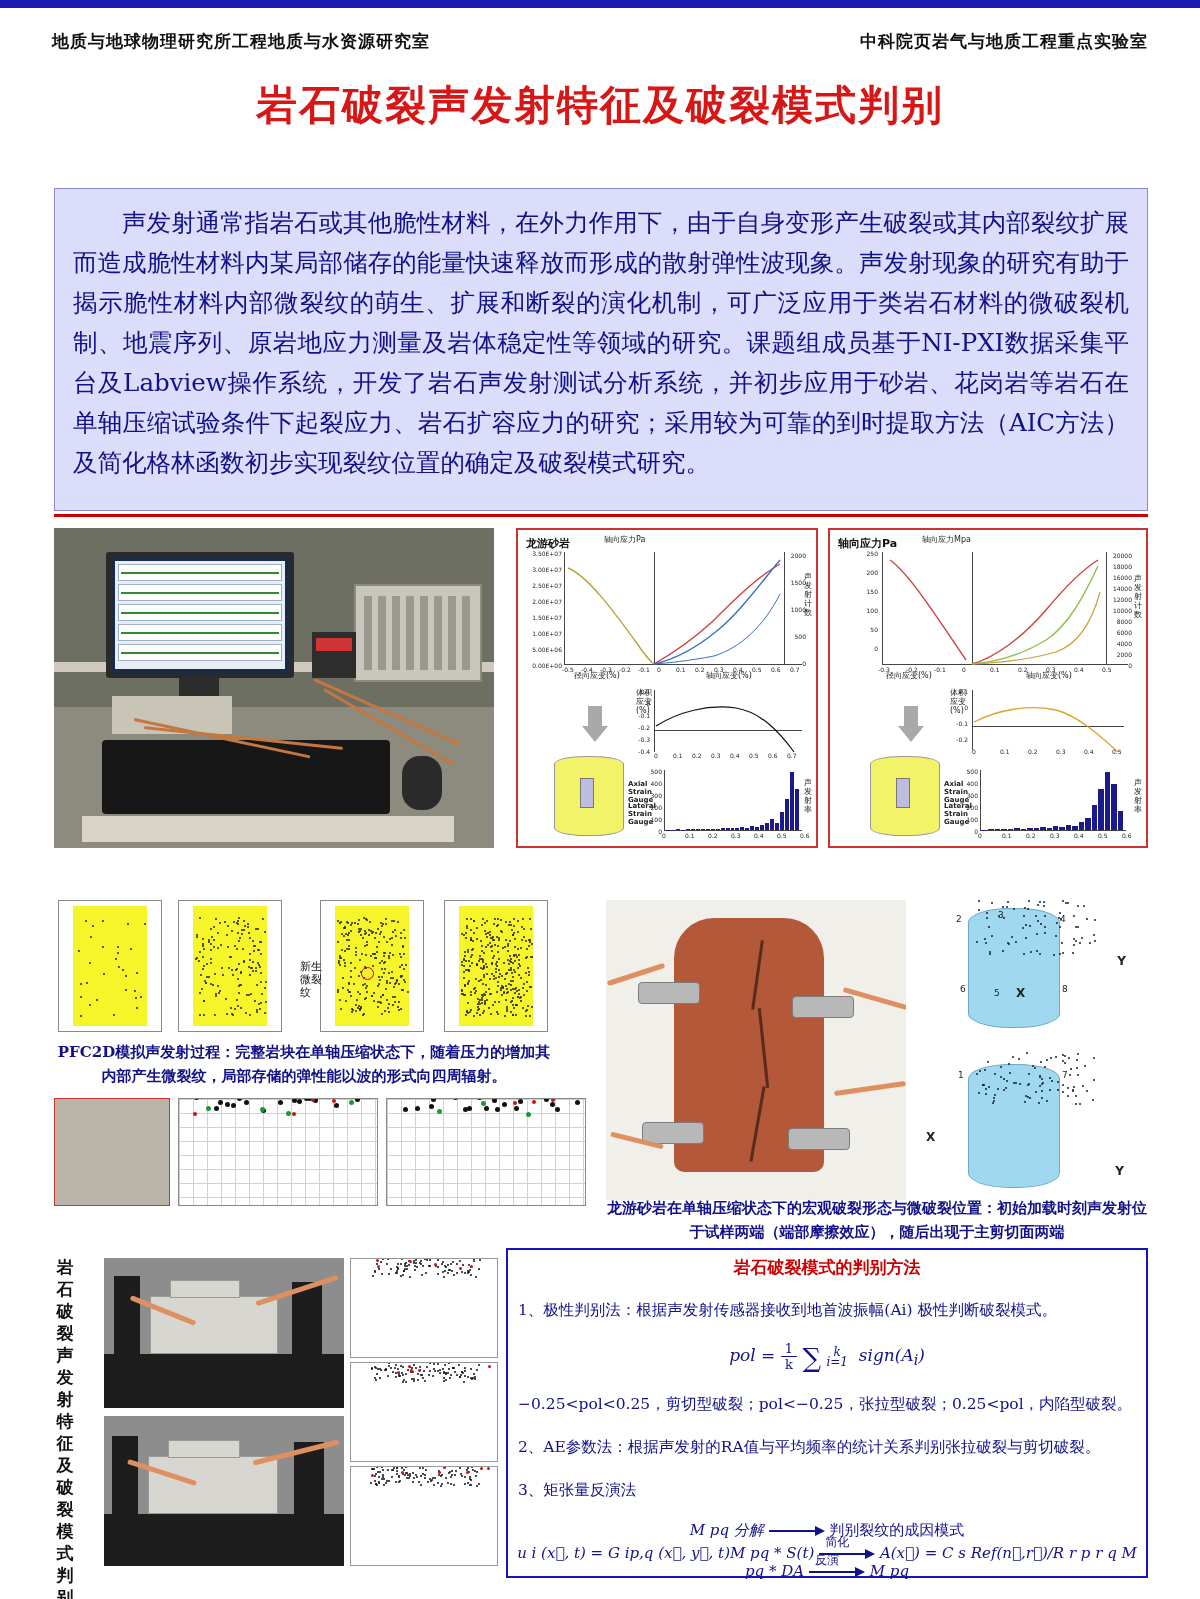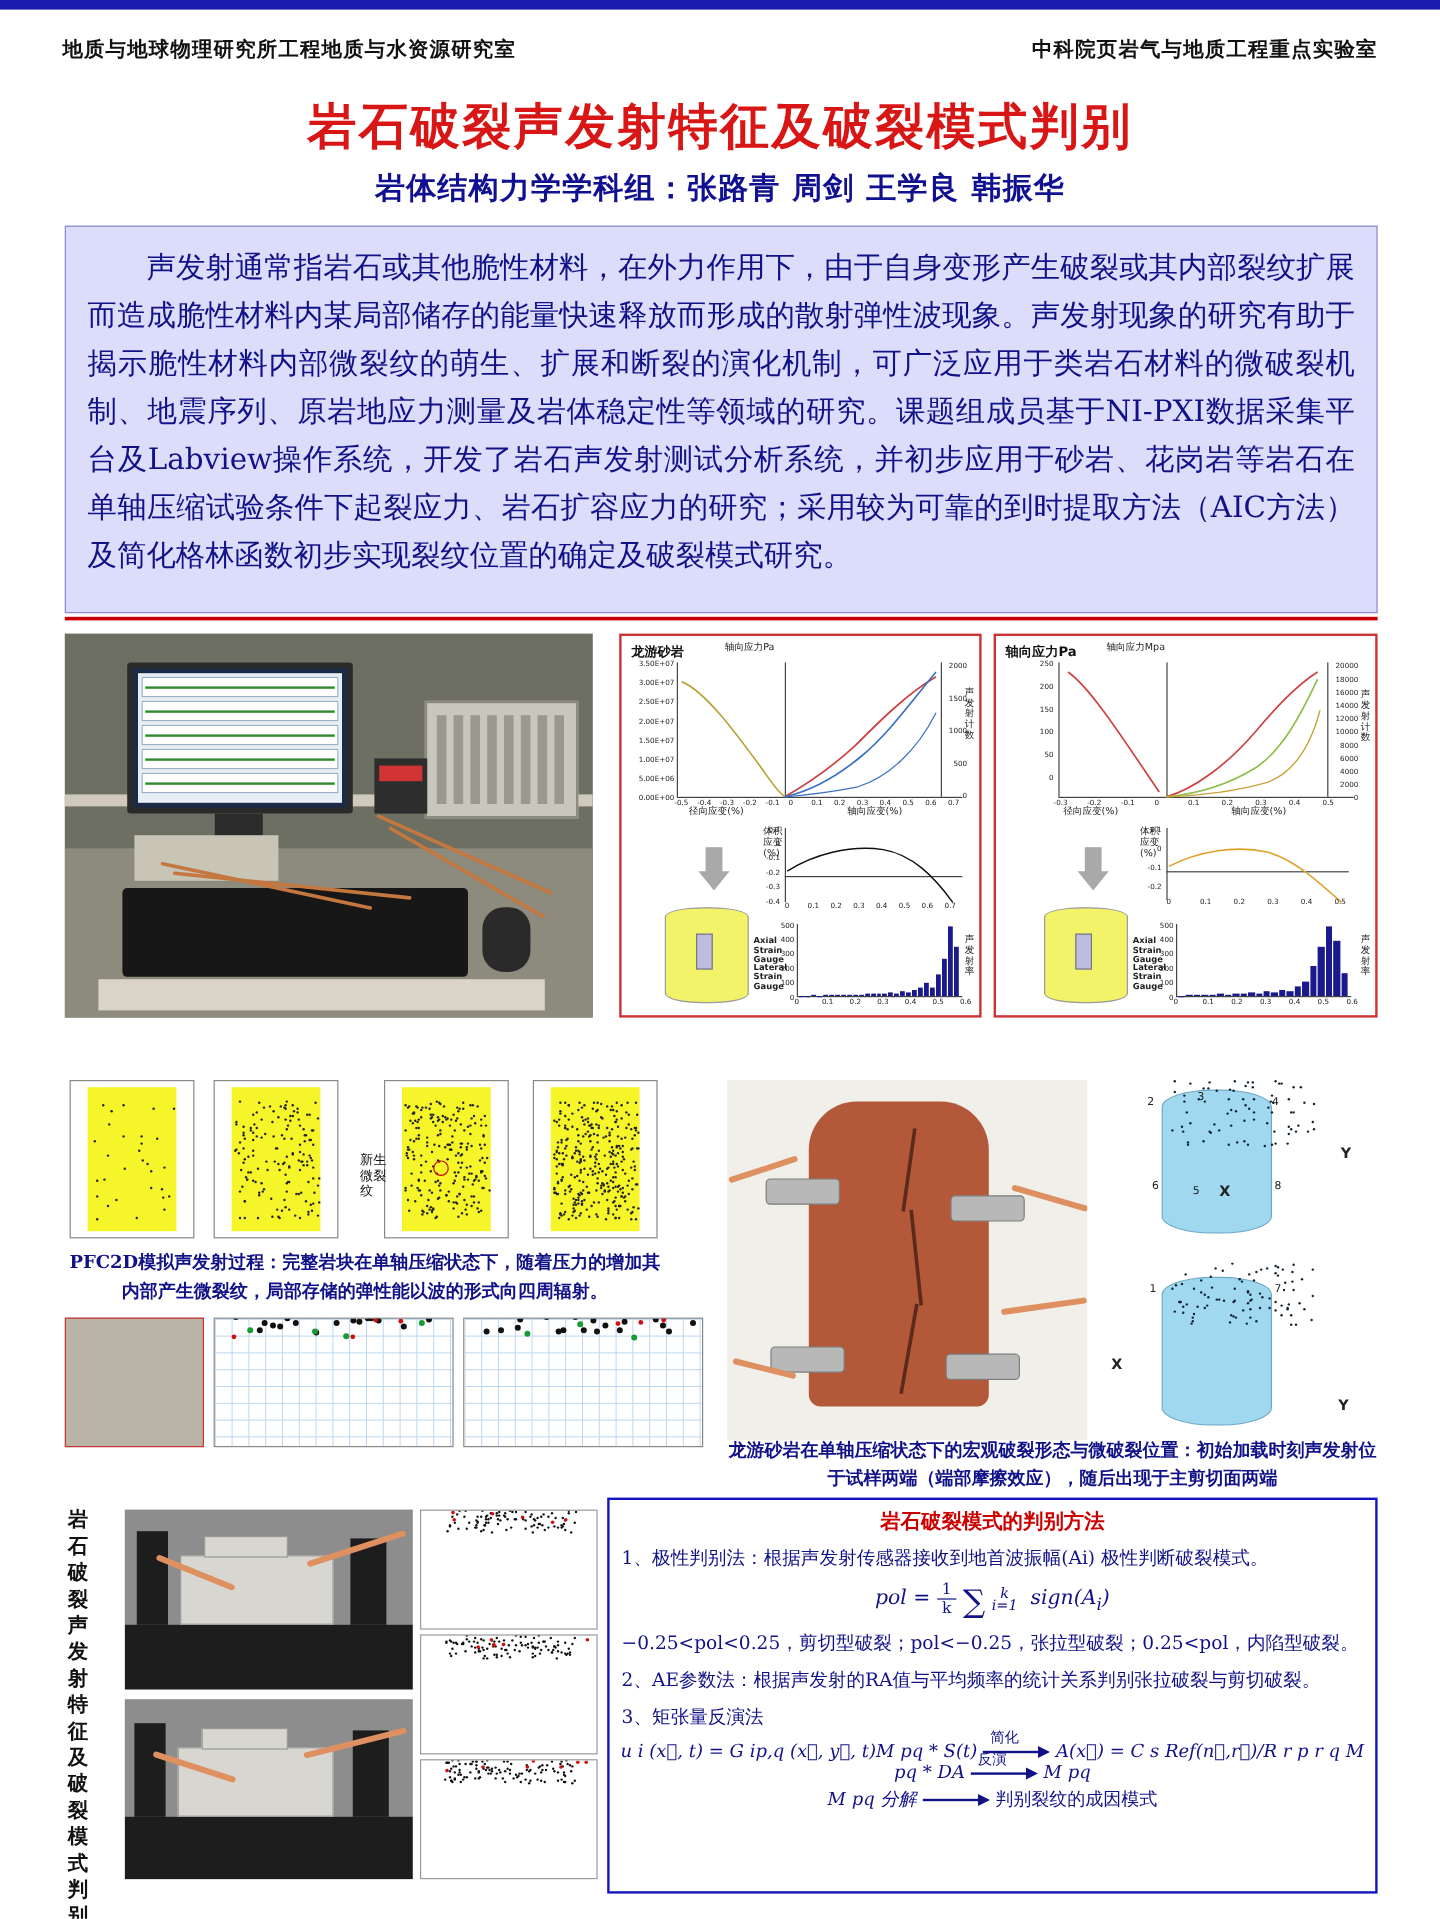--- a/index.html
+++ b/index.html
@@ -143,21 +143,21 @@
   .method {
     position:absolute; left:506px; top:1248px; width:642px; height:330px;
     background:#ffffff; border:2px solid #1515c0;
     font-family:"DejaVu Serif","Liberation Serif",serif;
     color:#111188;
   }
   .method h3 {
     margin:6px 0 4px 0; text-align:center; color:#cc0000;
     font-size:17px; font-weight:bold;
   }
-  .method .line { font-size:15.5px; line-height:24px; margin:7px 10px; }
+  .method .line { font-size:15.5px; line-height:24px; margin:19px 10px; }
   .method .formula {
     text-align:center; font-family:"DejaVu Serif","Liberation Serif",serif;
     font-style:italic; font-size:17px; margin:4px 0; color:#111188;
   }
   .frac { display:inline-block; vertical-align:middle; text-align:center; font-style:normal; }
   .frac .num { display:block; border-bottom:1px solid #111188; padding:0 4px; font-size:13px; }
   .frac .den { display:block; padding:0 4px; font-size:13px; }
   .sum { font-size:26px; vertical-align:-6px; }
   .small { font-size:12px; }
   .arrow-r { display:inline-block; position:relative; width:56px; height:12px; vertical-align:middle; }
@@ -169,21 +169,20 @@
 <body>
 
 <div class="poster">
 
   <div class="top-rule"></div>
 
   <div class="hdr-left">地质与地球物理研究所工程地质与水资源研究室</div>
   <div class="hdr-right">中科院页岩气与地质工程重点实验室</div>
 
   <div class="title">岩石破裂声发射特征及破裂模式判别</div>
-  <div class="authors">岩体结构力学学科组：张路青  周剑  王学良  韩振华</div>
 
   <div class="abstract">声发射通常指岩石或其他脆性材料，在外力作用下，由于自身变形产生破裂或其内部裂纹扩展而造成脆性材料内某局部储存的能量快速释放而形成的散射弹性波现象。声发射现象的研究有助于揭示脆性材料内部微裂纹的萌生、扩展和断裂的演化机制，可广泛应用于类岩石材料的微破裂机制、地震序列、原岩地应力测量及岩体稳定性等领域的研究。课题组成员基于NI-PXI数据采集平台及Labview操作系统，开发了岩石声发射测试分析系统，并初步应用于砂岩、花岗岩等岩石在单轴压缩试验条件下起裂应力、岩石扩容应力的研究；采用较为可靠的到时提取方法（AIC方法）及简化格林函数初步实现裂纹位置的确定及破裂模式研究。</div>
   <div class="abs-rule"></div>
 
   <div class="ph" id="photo-lab">
     <div class="desk"></div>
     <div class="bench"></div>
     <div class="monitor">
       <div class="screen">
         <div class="scr-row" style="top:3px">
@@ -1864,31 +1863,31 @@
       <span>&nbsp;sign(A<sub>i</sub>)</span>
     </div>
 
     <div class="line">−0.25&lt;pol&lt;0.25，剪切型破裂；pol&lt;−0.25，张拉型破裂；0.25&lt;pol，内陷型破裂。</div>
     <div class="line">2、AE参数法：根据声发射的RA值与平均频率的统计关系判别张拉破裂与剪切破裂。</div>
 
 
     <div class="line">3、矩张量反演法</div>
 
     <div class="formula" style="font-size:15px;">
+      <span>M pq 分解</span>
+      <span class="arrow-r"></span>
+      <span style="font-style:normal;">判别裂纹的成因模式</span>
+    </div>
+
+    <div class="formula" style="font-size:15px;">
       <span>u i (x⃗, t) = G ip,q (x⃗, y⃗, t)M pq * S(t)</span>
       <span class="arrow-r">
         <span class="lbl-over">简化</span>
       </span>
       <span>A(x⃗) = C s  Ref(n⃗,r⃗)/R  r p r q M pq * DA</span>
       <span class="arrow-r">
         <span class="lbl-over">反演</span>
       </span>
       <span>M pq</span>
     </div>
-
-    <div class="formula" style="font-size:15px;">
-      <span>M pq 分解</span>
-      <span class="arrow-r"></span>
-      <span style="font-style:normal;">判别裂纹的成因模式</span>
-    </div>
   </div>
 
 </div>
 
 </body></html>

